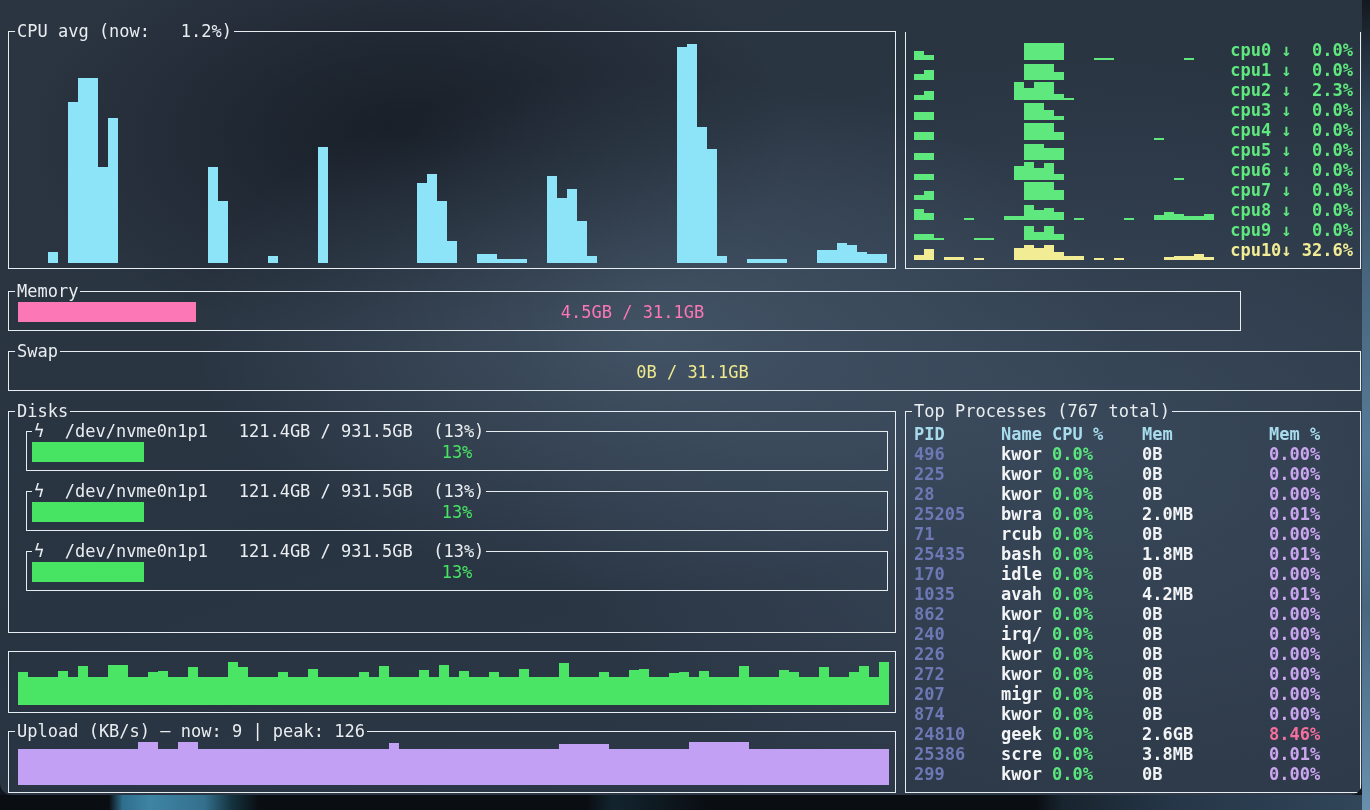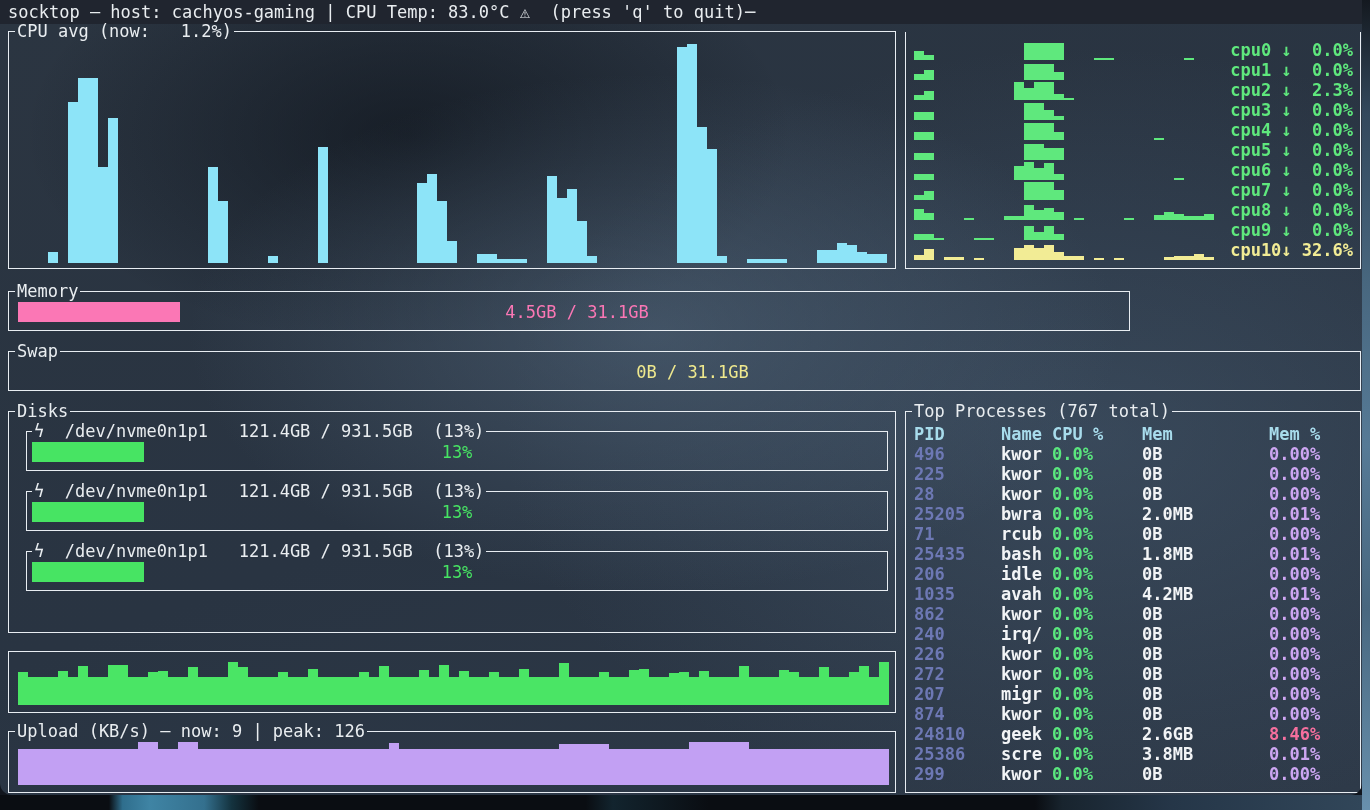--- a/index.html
+++ b/index.html
@@ -60,21 +60,20 @@
 </style>
 </head>
 <body>
 
 <div class="screen">
   <div class="wp-right"></div>
   <div class="wp-bottom"></div>
 
   <div class="terminal">
 
-    <div class="titlebar">socktop — host: cachyos-gaming | CPU Temp: 83.0°C ⚠  (press 'q' to quit)─</div>
 
     <div class="panel" style="left:8px;top:32px;width:888px;height:237px;">
       <div class="ptop">
         <i class="seg start"></i>
         <span class="lbl">CPU avg (now:   1.2%)</span>
         <i class="seg end"></i>
       </div>
       <div class="chart" id="cpu-chart">
           <div class="bar" style="height: 0%; background: rgb(141, 228, 248);"></div>
           <div class="bar" style="height: 0%; background: rgb(141, 228, 248);"></div>
@@ -549,21 +548,21 @@
               <div class="bar" style="height: 20%; background: rgb(242, 236, 149);"></div>
               <div class="bar" style="height: 20%; background: rgb(242, 236, 149);"></div>
               <div class="bar" style="height: 28%; background: rgb(242, 236, 149);"></div>
               <div class="bar" style="height: 15%; background: rgb(242, 236, 149);"></div>
             </div>
             <span class="core-label" style="color: rgb(242, 236, 149);">cpu10↓ 32.6%</span>
           </div>
         </div>
     </div>
 
-    <div class="panel" style="left:8px;top:292px;width:1122px;height:39px;">
+    <div class="panel" style="left:8px;top:292px;width:1233px;height:39px;">
       <div class="ptop">
         <i class="seg start"></i>
         <span class="lbl">Memory</span>
         <i class="seg end"></i>
       </div>
       <div class="gauge-fill" id="memory-fill" style="width: 14.5%; background: rgb(251, 119, 181);"></div>
       <div class="gauge-label" id="memory-label" style="color: rgb(251, 119, 181);">4.5GB / 31.1GB</div>
     </div>
 
     <div class="panel" style="left:8px;top:352px;width:1353px;height:39px;">
@@ -620,21 +619,21 @@
         <i class="seg end"></i>
       </div>
       <div id="proc-header"><span class="hcell">PID</span><span class="hcell">Name</span><span class="hcell">CPU %</span><span class="hcell">Mem</span><span class="hcell">Mem %</span></div>
       <div id="proc-rows">
           <div class="proc-row"><span class="c-pid">496</span><span class="c-name">kwor</span><span class="c-cpu">0.0%</span><span class="c-mem">0B</span><span class="c-memp">0.00%</span></div>
           <div class="proc-row"><span class="c-pid">225</span><span class="c-name">kwor</span><span class="c-cpu">0.0%</span><span class="c-mem">0B</span><span class="c-memp">0.00%</span></div>
           <div class="proc-row"><span class="c-pid">28</span><span class="c-name">kwor</span><span class="c-cpu">0.0%</span><span class="c-mem">0B</span><span class="c-memp">0.00%</span></div>
           <div class="proc-row"><span class="c-pid">25205</span><span class="c-name">bwra</span><span class="c-cpu">0.0%</span><span class="c-mem">2.0MB</span><span class="c-memp">0.01%</span></div>
           <div class="proc-row"><span class="c-pid">71</span><span class="c-name">rcub</span><span class="c-cpu">0.0%</span><span class="c-mem">0B</span><span class="c-memp">0.00%</span></div>
           <div class="proc-row"><span class="c-pid">25435</span><span class="c-name">bash</span><span class="c-cpu">0.0%</span><span class="c-mem">1.8MB</span><span class="c-memp">0.01%</span></div>
-          <div class="proc-row"><span class="c-pid">206</span><span class="c-name">idle</span><span class="c-cpu">0.0%</span><span class="c-mem">0B</span><span class="c-memp">0.00%</span></div>
+          <div class="proc-row"><span class="c-pid">170</span><span class="c-name">idle</span><span class="c-cpu">0.0%</span><span class="c-mem">0B</span><span class="c-memp">0.00%</span></div>
           <div class="proc-row"><span class="c-pid">1035</span><span class="c-name">avah</span><span class="c-cpu">0.0%</span><span class="c-mem">4.2MB</span><span class="c-memp">0.01%</span></div>
           <div class="proc-row"><span class="c-pid">862</span><span class="c-name">kwor</span><span class="c-cpu">0.0%</span><span class="c-mem">0B</span><span class="c-memp">0.00%</span></div>
           <div class="proc-row"><span class="c-pid">240</span><span class="c-name">irq/</span><span class="c-cpu">0.0%</span><span class="c-mem">0B</span><span class="c-memp">0.00%</span></div>
           <div class="proc-row"><span class="c-pid">226</span><span class="c-name">kwor</span><span class="c-cpu">0.0%</span><span class="c-mem">0B</span><span class="c-memp">0.00%</span></div>
           <div class="proc-row"><span class="c-pid">272</span><span class="c-name">kwor</span><span class="c-cpu">0.0%</span><span class="c-mem">0B</span><span class="c-memp">0.00%</span></div>
           <div class="proc-row"><span class="c-pid">207</span><span class="c-name">migr</span><span class="c-cpu">0.0%</span><span class="c-mem">0B</span><span class="c-memp">0.00%</span></div>
           <div class="proc-row"><span class="c-pid">874</span><span class="c-name">kwor</span><span class="c-cpu">0.0%</span><span class="c-mem">0B</span><span class="c-memp">0.00%</span></div>
           <div class="proc-row"><span class="c-pid">24810</span><span class="c-name">geek</span><span class="c-cpu">0.0%</span><span class="c-mem">2.6GB</span><span class="c-memp hot">8.46%</span></div>
           <div class="proc-row"><span class="c-pid">25386</span><span class="c-name">scre</span><span class="c-cpu">0.0%</span><span class="c-mem">3.8MB</span><span class="c-memp">0.01%</span></div>
           <div class="proc-row"><span class="c-pid">299</span><span class="c-name">kwor</span><span class="c-cpu">0.0%</span><span class="c-mem">0B</span><span class="c-memp">0.00%</span></div>

